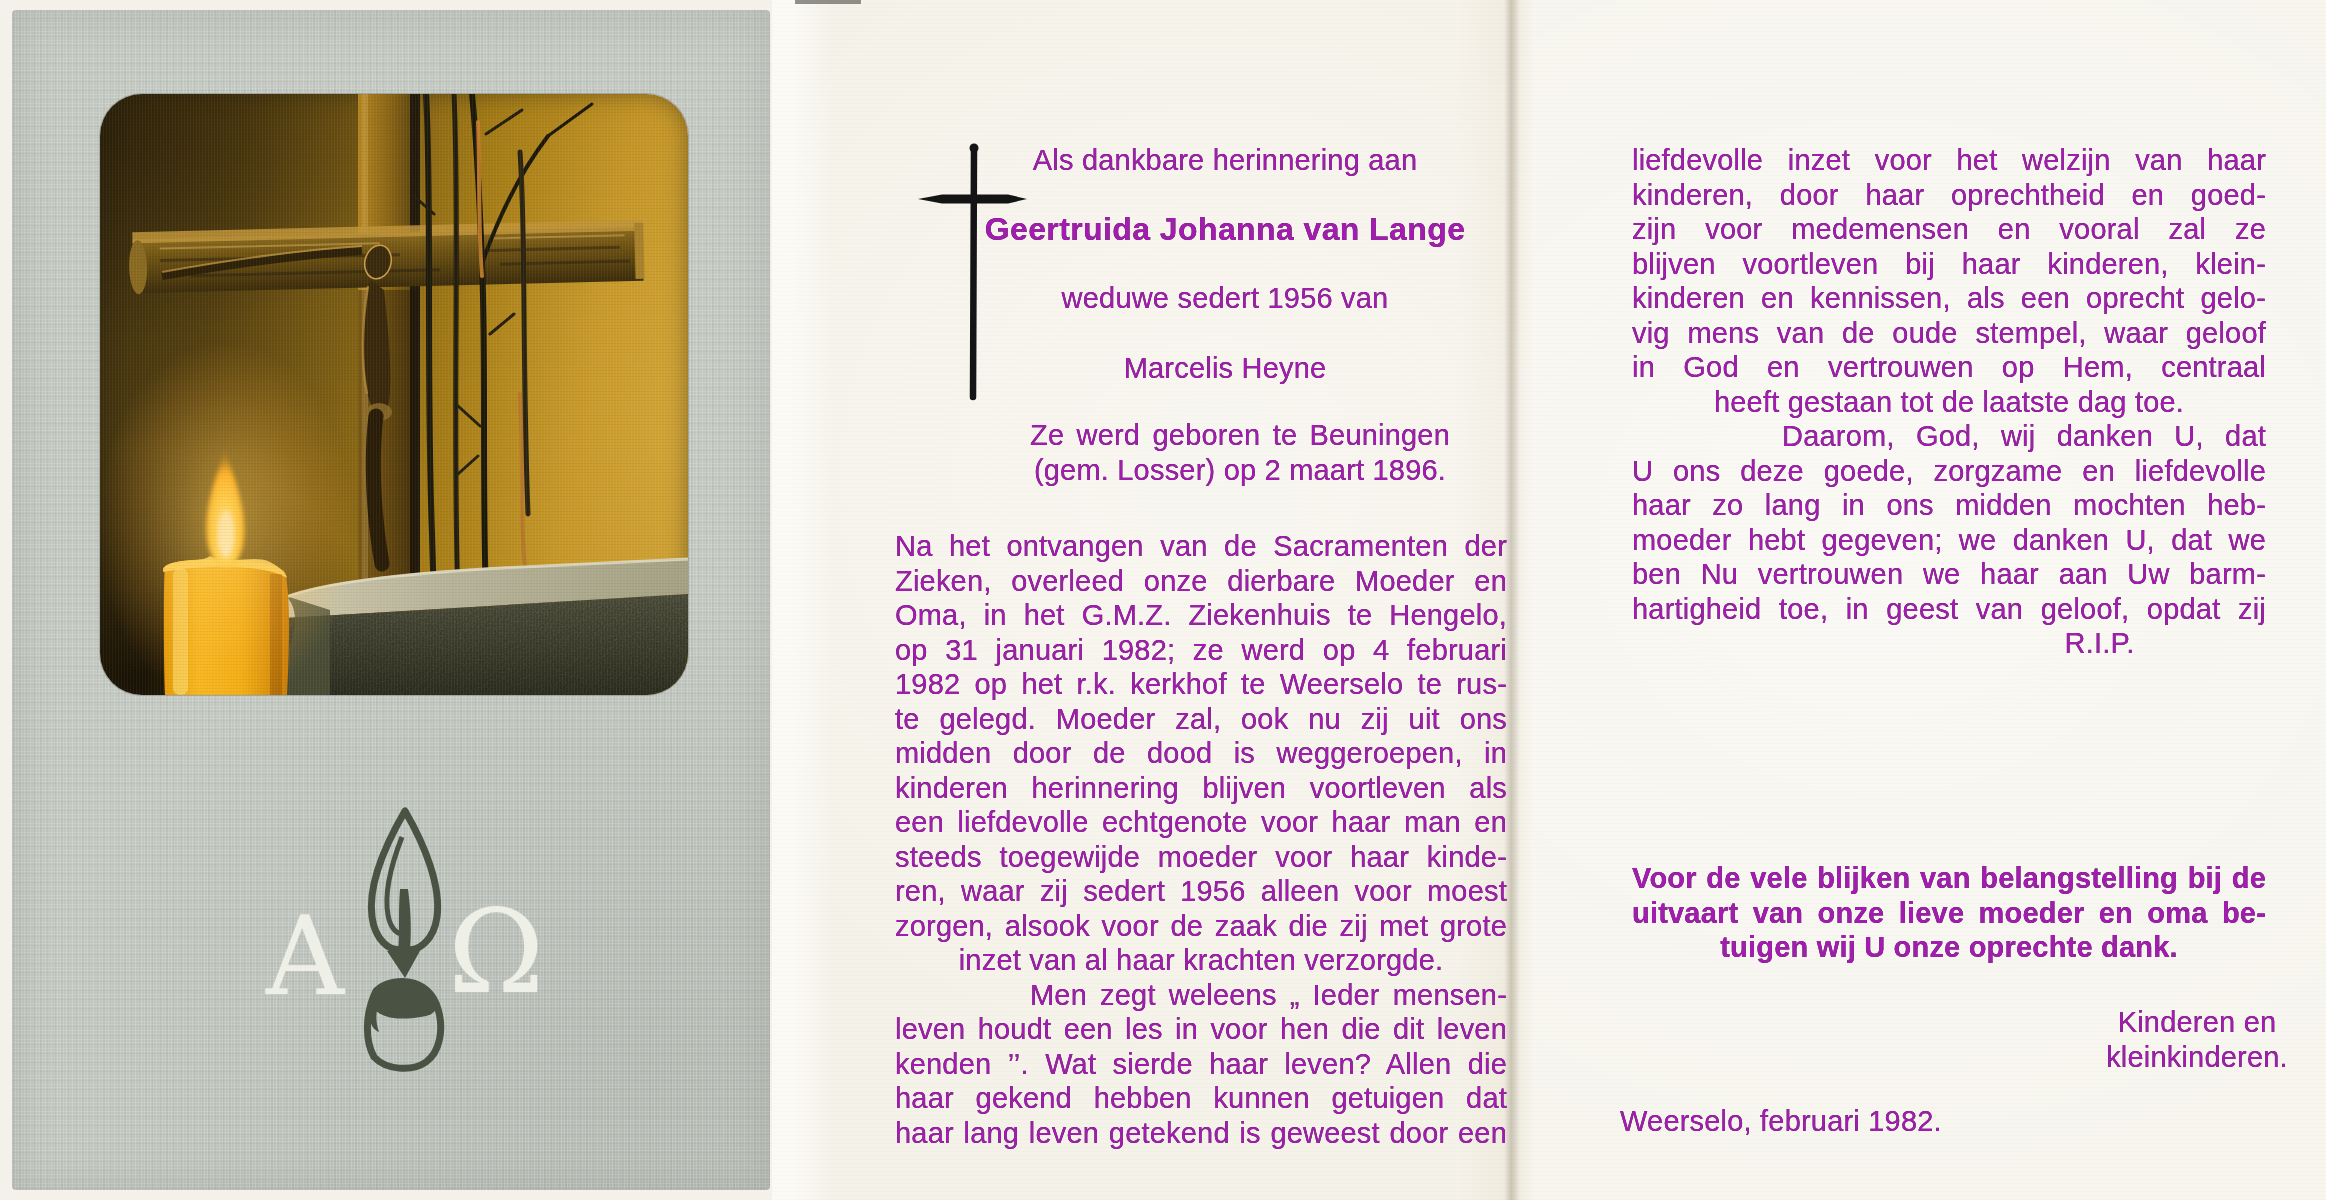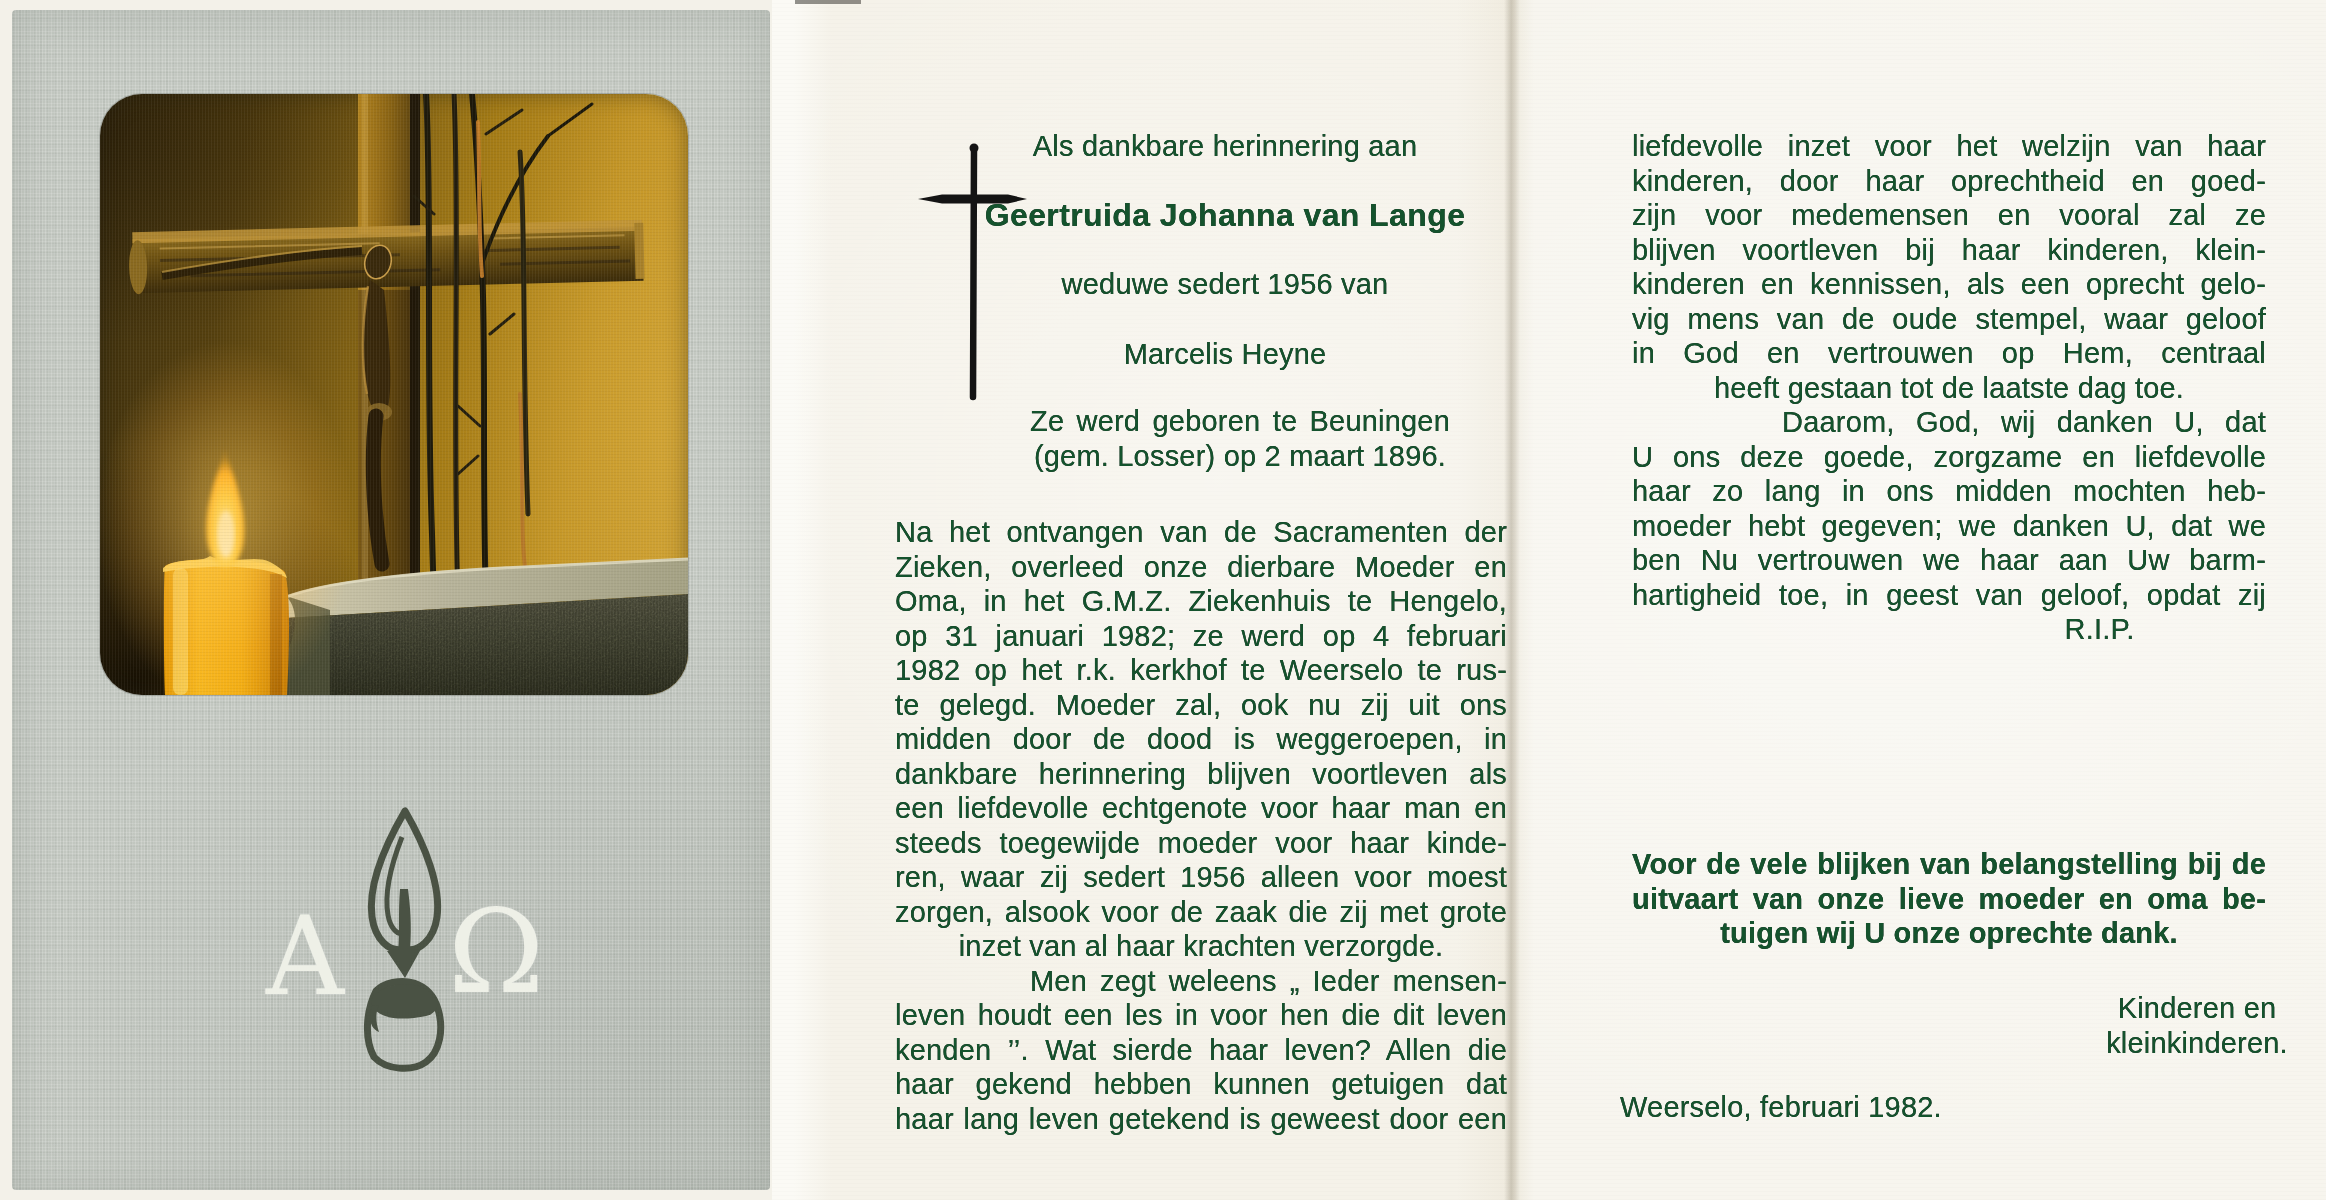--- a/index.html
+++ b/index.html
@@ -67,22 +67,22 @@
       radial-gradient(1000px 900px at 45% 45%, rgba(255,255,255,.4), rgba(0,0,0,0) 75%),
       repeating-linear-gradient(0deg, rgba(0,0,0,.012) 0 1px, rgba(0,0,0,0) 1px 4px),
       linear-gradient(90deg,#efebdf 0,#f7f5ee 18px,#f7f5ee 100%);
   }
   .fold{
     position:absolute;left:1504px;top:0;width:16px;height:1200px;
     background:linear-gradient(90deg, rgba(0,0,0,0), rgba(110,100,78,.28) 45%, rgba(0,0,0,0) 100%);
   }
   .scan-sliver{position:absolute;left:795px;top:0;width:66px;height:4px;background:#3c3b35;opacity:.55;}
   
-  .txt{color:#14532d;font-size:29px;letter-spacing:.2px;line-height:34.5px;
-       text-shadow:0 0 .4px #1b1b1b;}
+  .txt{color:#a21caf;font-size:29px;letter-spacing:.2px;line-height:34.5px;
+       text-shadow:0 0 .4px #1b1b1b;margin-top:14px;}
   .tline{text-align:justify;text-align-last:justify;height:34.5px;overflow:hidden;white-space:nowrap;}
   .tline.nj{text-align:center;text-align-last:auto;}
   .hline{position:absolute;width:530px;left:960px;text-align:center;}
   .bold{font-weight:700;font-size:32px;letter-spacing:.4px;}
   .block{position:absolute;}
 </style>
 </head>
 <body>
 
 <div class="card">
@@ -227,21 +227,21 @@
   </div>
 
 <div class="txt block" style="left:895px;top:515px;width:612px;">
     <div class="tline">Na het ontvangen van de Sacramenten der</div>
     <div class="tline">Zieken, overleed onze dierbare Moeder en</div>
     <div class="tline">Oma, in het G.M.Z. Ziekenhuis te Hengelo,</div>
     <div class="tline">op 31 januari 1982; ze werd op 4 februari</div>
     <div class="tline">1982 op het r.k. kerkhof te Weerselo te rus-</div>
     <div class="tline">te gelegd. Moeder zal, ook nu zij uit ons</div>
     <div class="tline">midden door de dood is weggeroepen, in</div>
-    <div class="tline">dankbare herinnering blijven voortleven als</div>
+    <div class="tline">kinderen herinnering blijven voortleven als</div>
     <div class="tline">een liefdevolle echtgenote voor haar man en</div>
     <div class="tline">steeds toegewijde moeder voor haar kinde-</div>
     <div class="tline">ren, waar zij sedert 1956 alleen voor moest</div>
     <div class="tline">zorgen, alsook voor de zaak die zij met grote</div>
     <div class="tline nj">inzet van al haar krachten verzorgde.</div>
     <div class="tline" style="padding-left: 135px;">Men zegt weleens „ Ieder mensen-</div>
     <div class="tline">leven houdt een les in voor hen die dit leven</div>
     <div class="tline">kenden ’’. Wat sierde haar leven? Allen die</div>
     <div class="tline">haar gekend hebben kunnen getuigen dat</div>
     <div class="tline">haar lang leven getekend is geweest door een</div>

